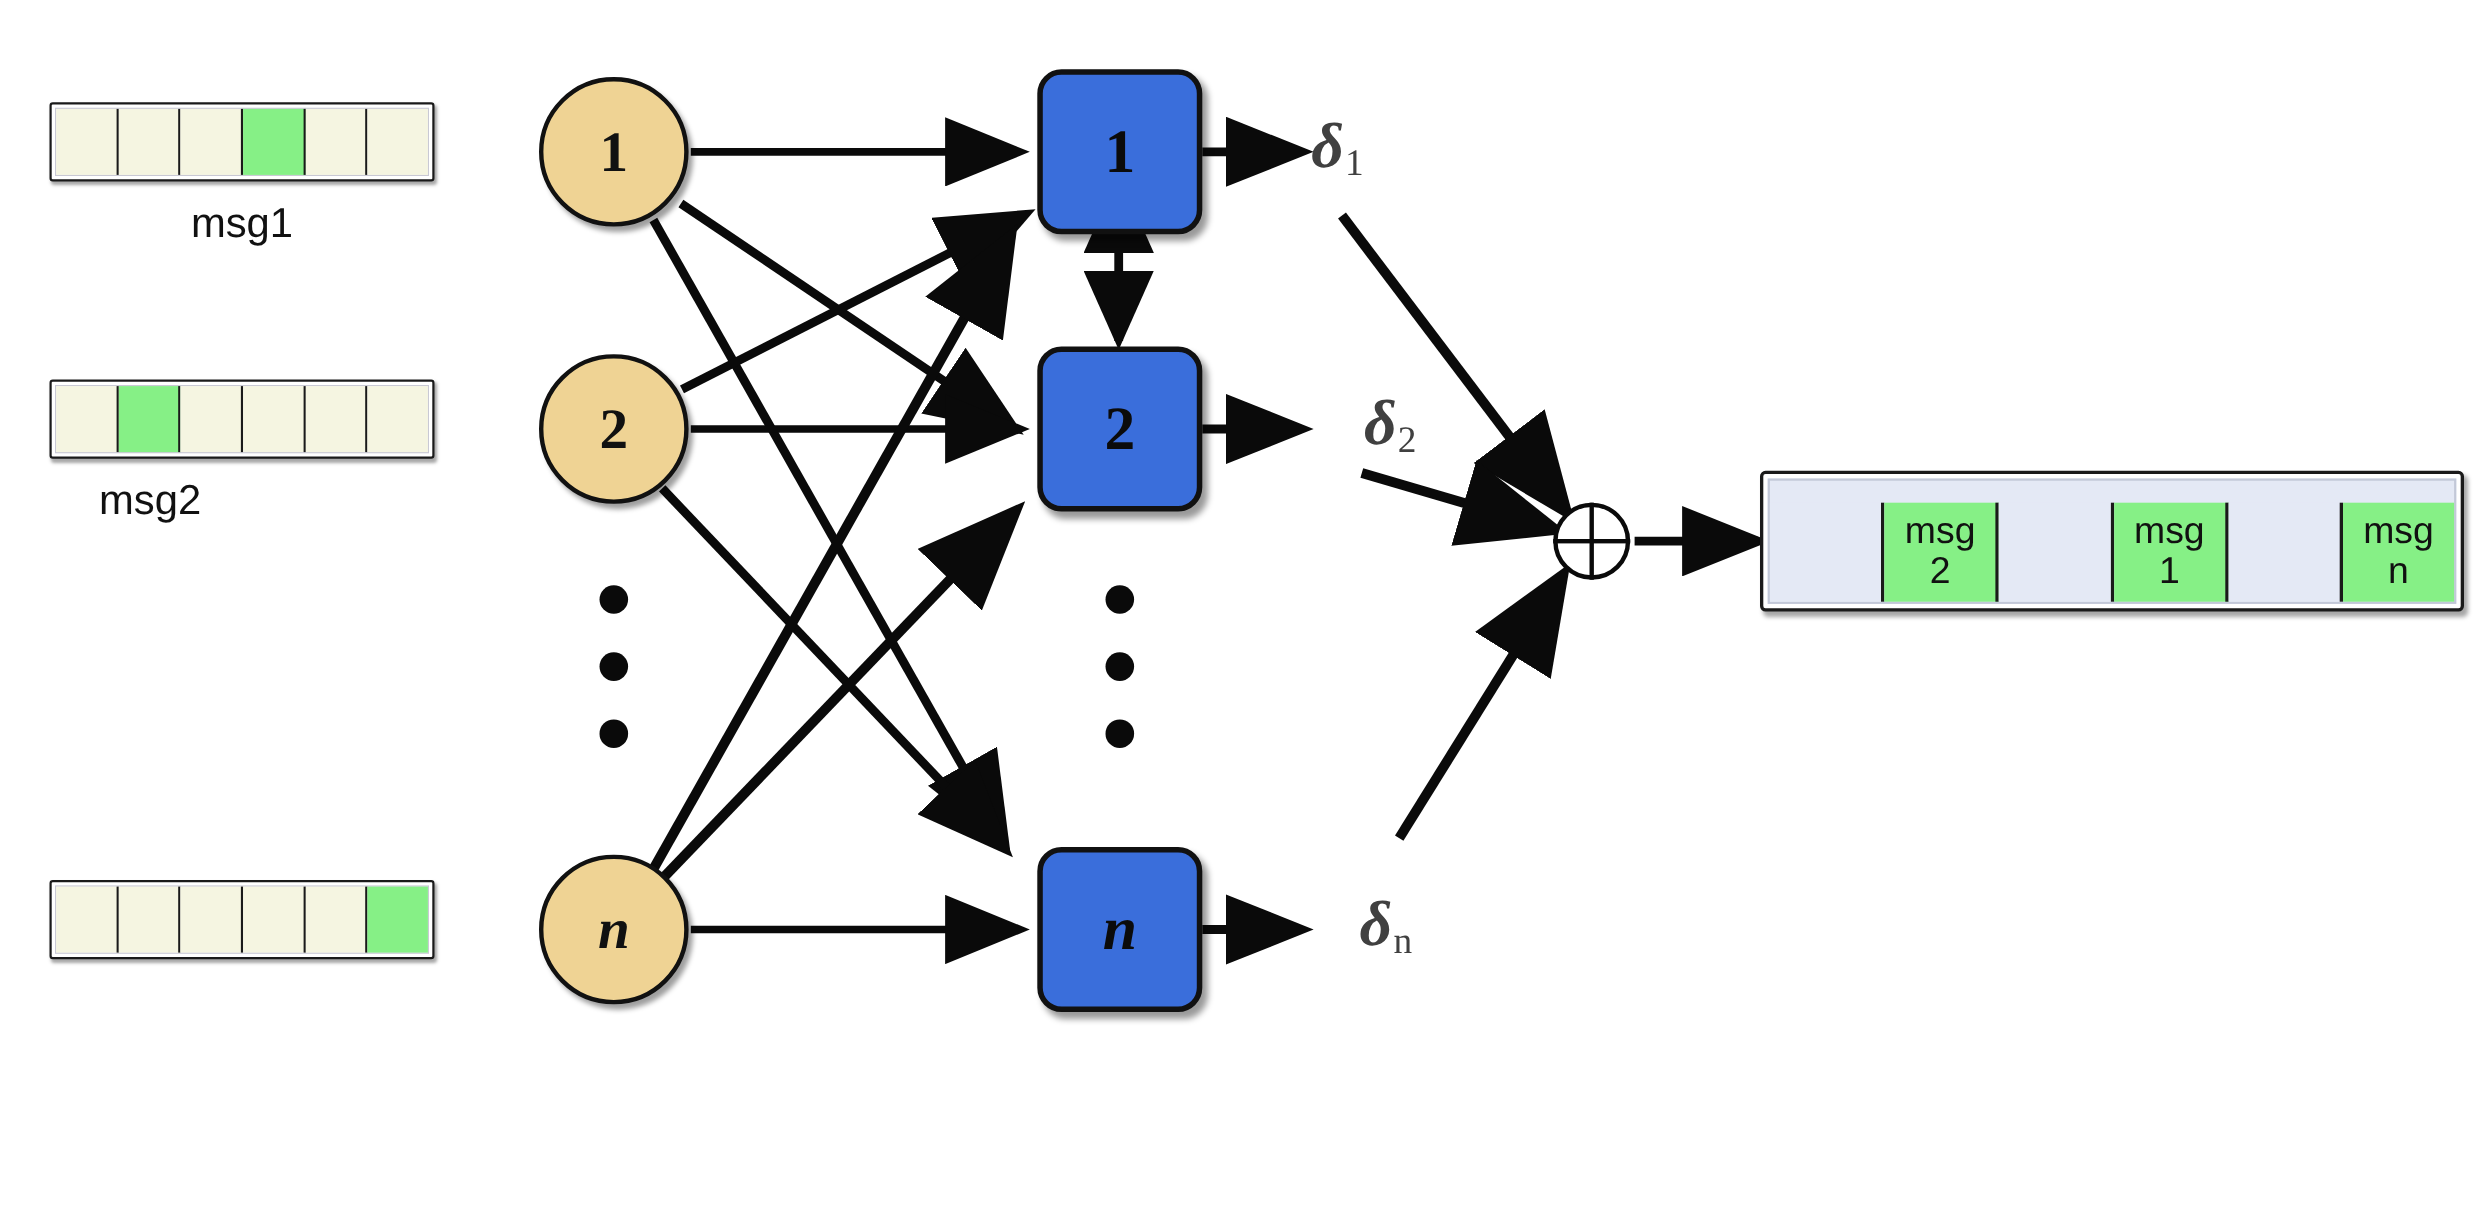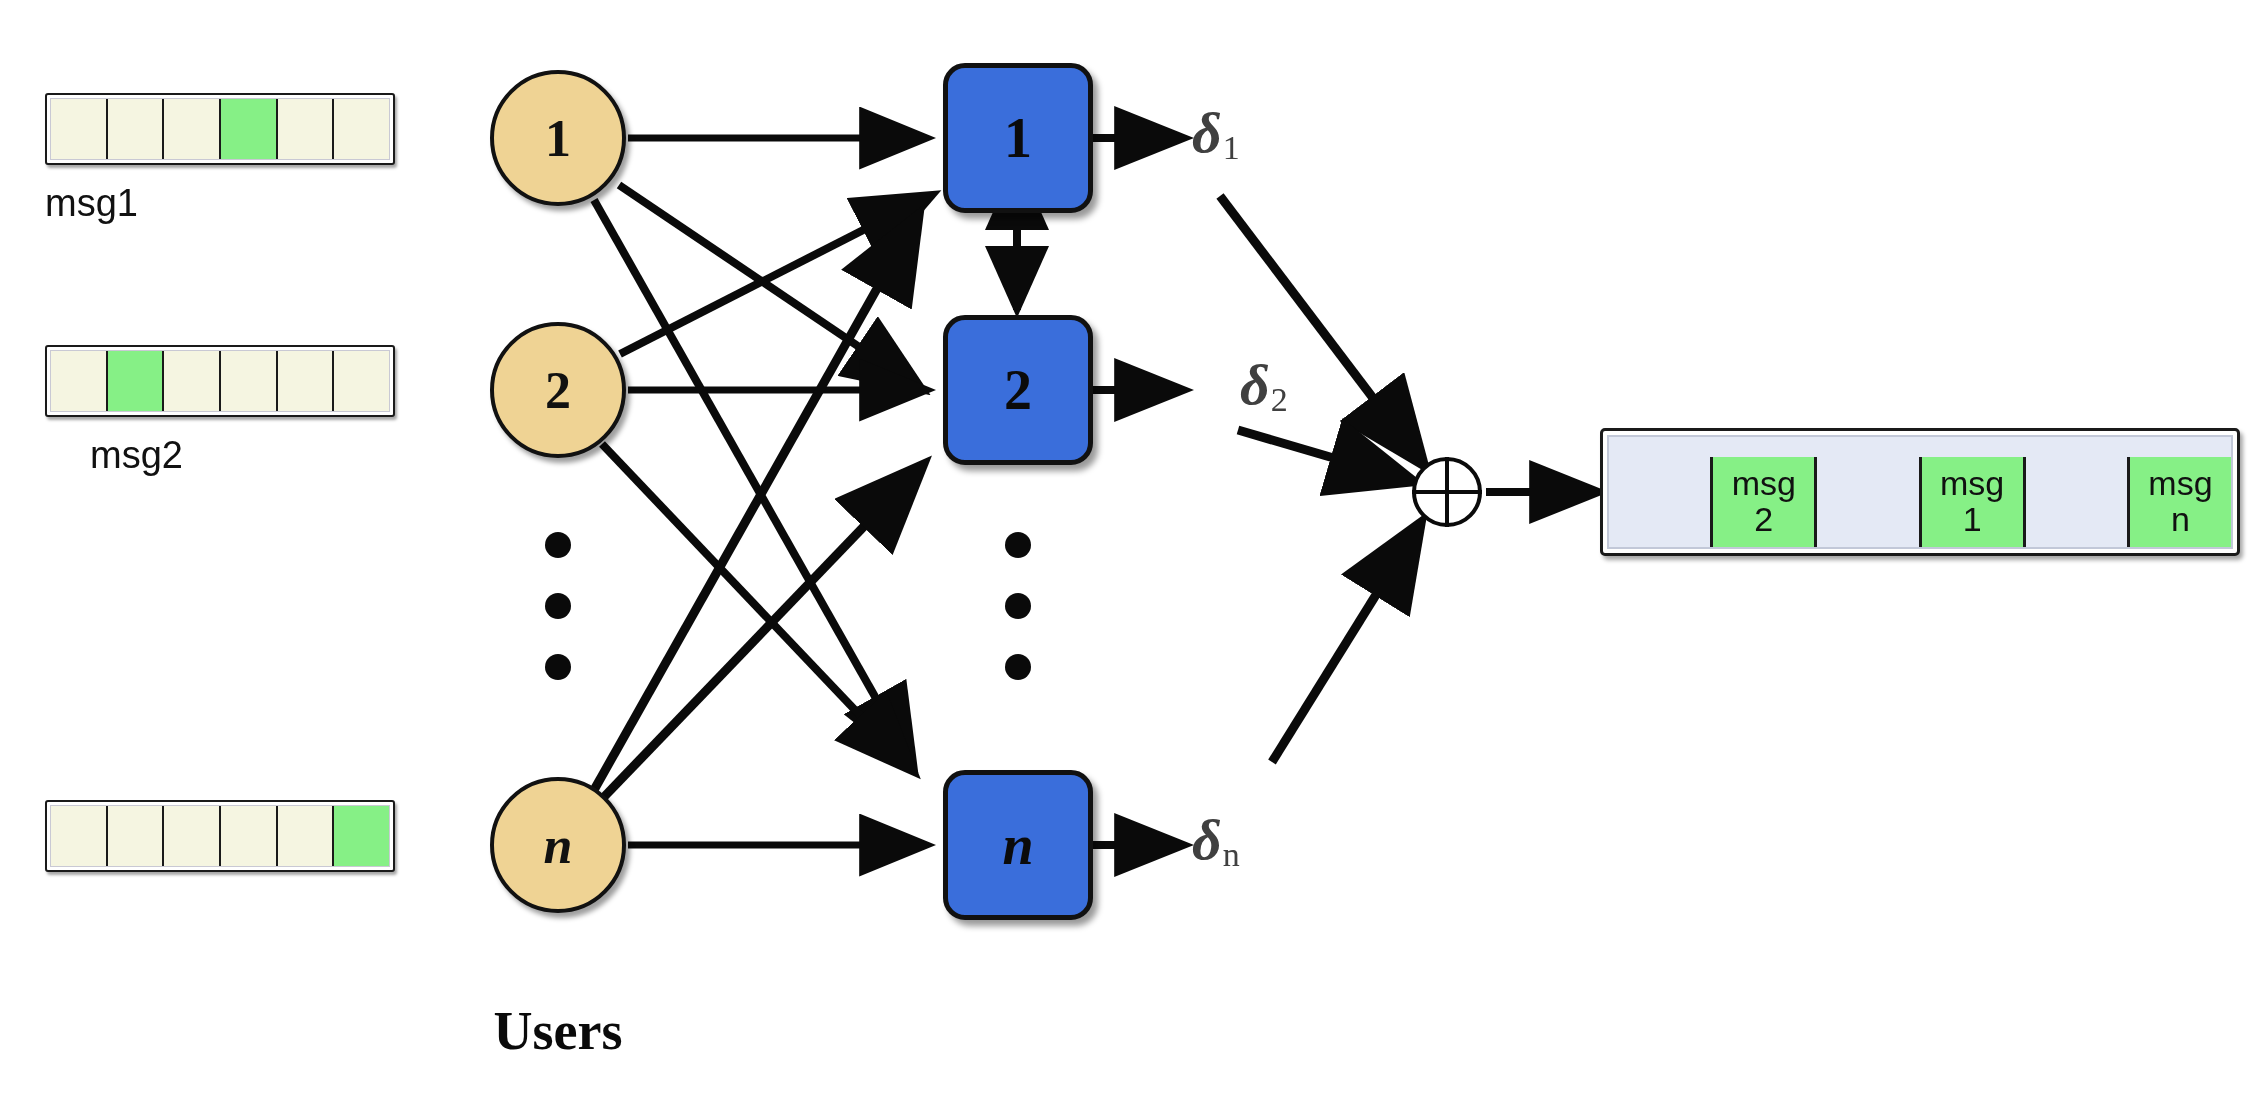--- a/index.html
+++ b/index.html
@@ -255,21 +255,21 @@
   <div class="msgbar" style="left:45px; top:93px; width:350px; height:72px;">
     <div class="msgbar-inner">
       <div class="cell"></div>
       <div class="cell"></div>
       <div class="cell"></div>
       <div class="cell green"></div>
       <div class="cell"></div>
       <div class="cell"></div>
     </div>
   </div>
-  <div class="msglabel" style="left:45px; top:182px; width:350px; ">msg1</div>
+  <div class="msglabel" style="left:45px; top:182px; width:350px; text-align:center;">msg1</div>
 
   <div class="msgbar" style="left:45px; top:345px; width:350px; height:72px;">
     <div class="msgbar-inner">
       <div class="cell"></div>
       <div class="cell green"></div>
       <div class="cell"></div>
       <div class="cell"></div>
       <div class="cell"></div>
       <div class="cell"></div>
     </div>
@@ -318,21 +318,21 @@
     <div class="dot"></div>
     <div class="dot"></div>
   </div>
 
   <div class="delta" style="left:1192px; top:104px;">
     <span class="sym">δ</span><span class="sub">1</span>
   </div>
   <div class="delta" style="left:1192px; top:356px;margin-left:48px;">
     <span class="sym">δ</span><span class="sub">2</span>
   </div>
-  <div class="delta" style="left:1192px; top:811px;">
+  <div class="delta" style="left:1236px; top:811px;">
     <span class="sym">δ</span><span class="sub">n</span>
   </div>
 
   <div class="xor" style="left:1412px; top:457px; width:70px; height:70px;"></div>
 
   <div class="outbar" style="left:1600px; top:428px; width:640px; height:128px;">
     <div class="outbar-inner">
       <div class="ocell">
         <span></span>
         <span class="l2"></span>
@@ -353,15 +353,14 @@
         <span></span>
         <span class="l2"></span>
       </div>
       <div class="ocell green">
         <span>msg</span>
         <span class="l2">n</span>
       </div>
     </div>
   </div>
 
-  <div class="caption" style="left:408px; top:1000px; width:300px;">Users</div>
 
 </div>
 
 </body></html>

